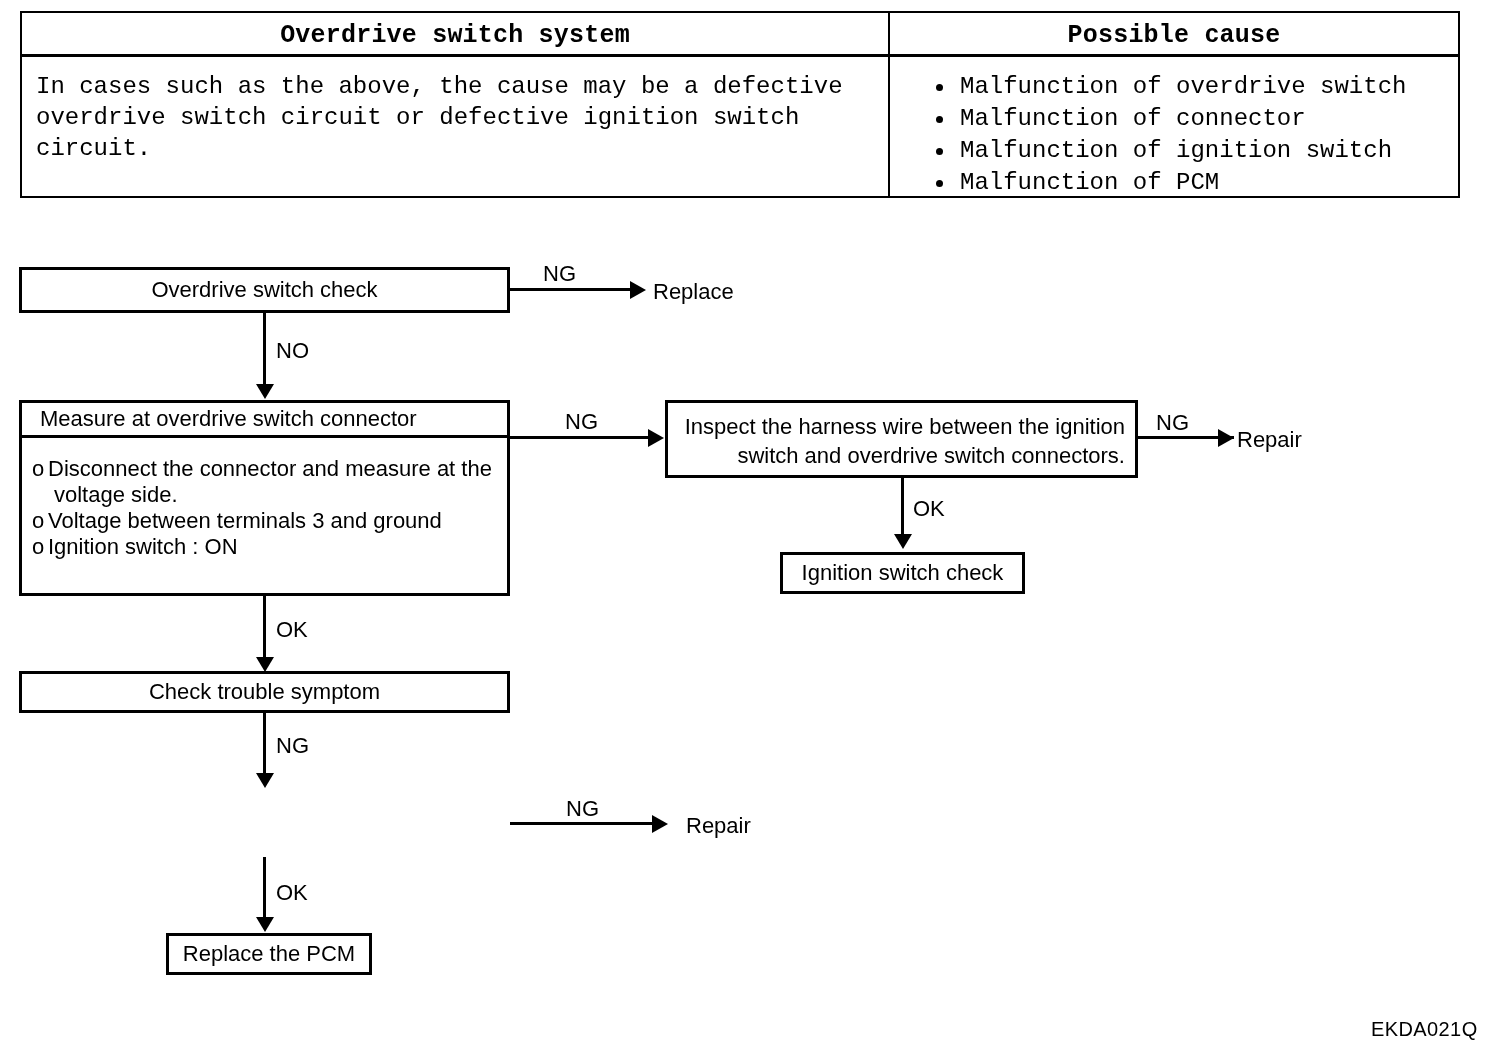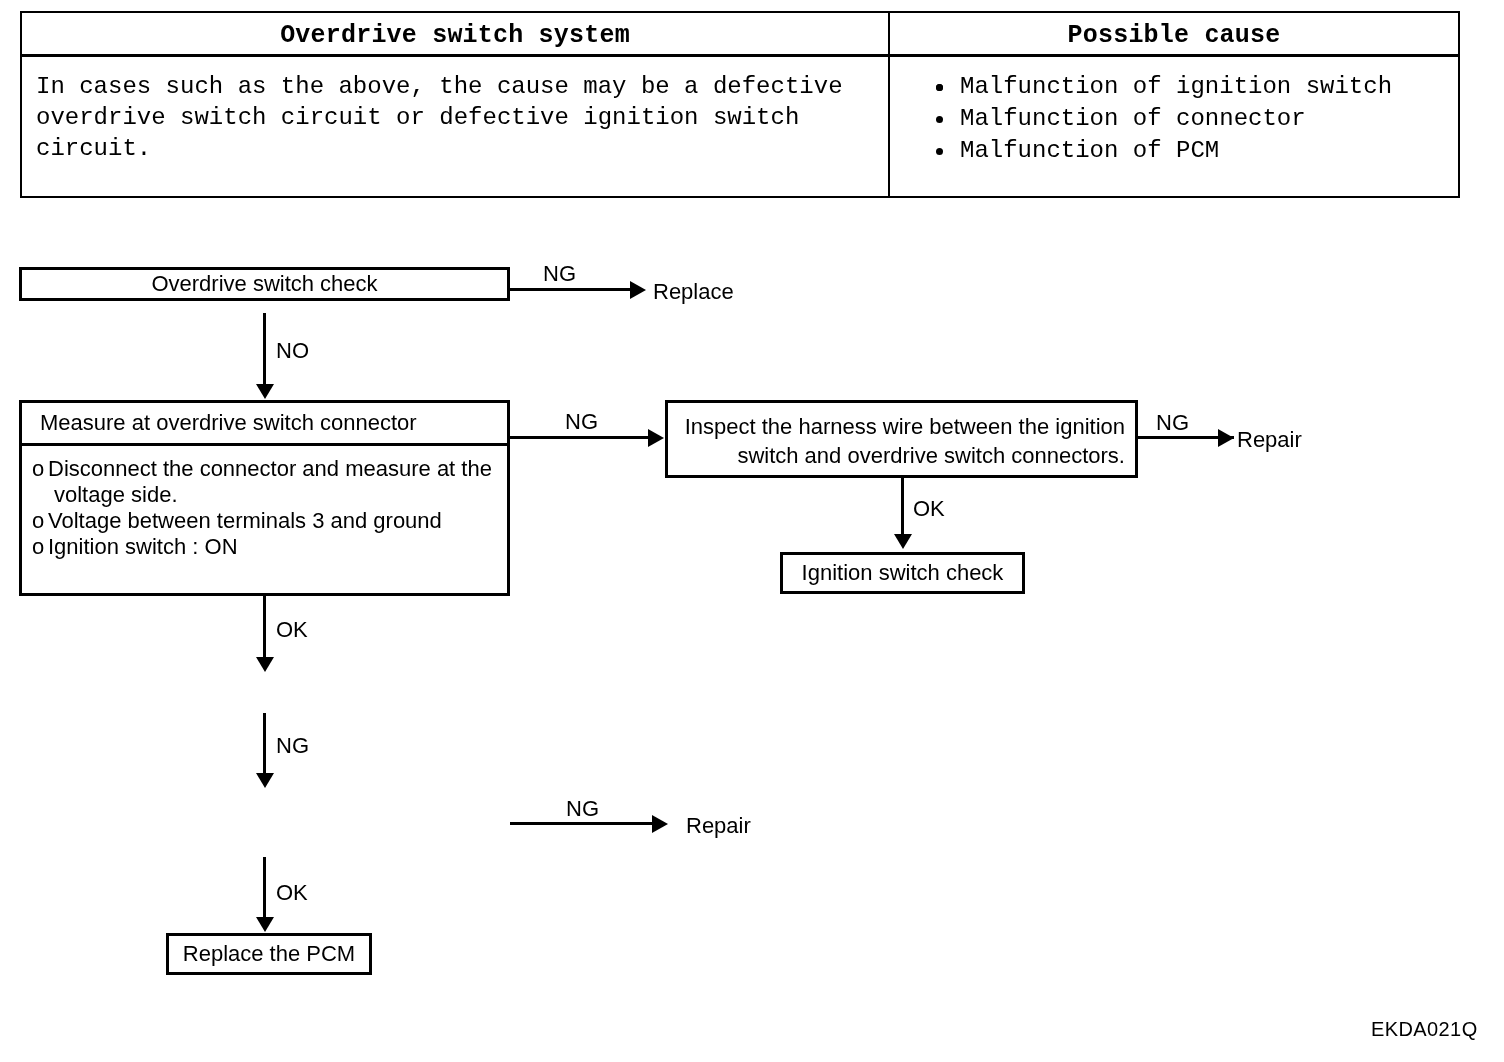--- a/index.html
+++ b/index.html
@@ -157,52 +157,53 @@
     <div class="th th-right">Possible cause</div>
 
     <div class="td td-left">
       <div class="body-text">In cases such as the above, the cause may be a defective overdrive switch circuit or defective ignition switch circuit.</div>
     </div>
 
     <div class="td td-right">
       <ul class="cause-list">
         <li>
           <span class="bullet"></span>
+          <span>Malfunction of overdrive switch</span>
+        </li>
+        <li>
+          <span class="bullet"></span>
+          <span>Malfunction of connector</span>
         </li>
         <li>
           <span class="bullet"></span>
           <span>Malfunction of ignition switch</span>
         </li>
         <li>
           <span class="bullet"></span>
-          <span>Malfunction of connector</span>
-        </li>
-        <li>
-          <span class="bullet"></span>
           <span>Malfunction of PCM</span>
         </li>
       </ul>
     </div>
   </div>
 
-  <div class="box box-center" style="left:19px; top:267px; width:491px; height:34px;">
+  <div class="box box-center" style="left:19px; top:267px; width:491px; height:46px;">
     <span class="box-label">Overdrive switch check</span>
   </div>
 
   <div class="hline" style="left:510px; top:288px; width:122px;"></div>
   <div class="arrow-right" style="left:630px; top:281px;"></div>
   <div class="edge-label" style="left:543px; top:262px;">NG</div>
   <div class="term-label" style="left:653px; top:280px;">Replace</div>
 
   <div class="vline" style="left:263px; top:313px; height:73px;"></div>
   <div class="arrow-down" style="left:256px; top:384px;"></div>
   <div class="edge-label" style="left:276px; top:339px;">NO</div>
 
   <div class="box" style="left:19px; top:400px; width:491px; height:196px;">
-    <div class="box-hdr" style="height:43px;">
+    <div class="box-hdr" style="height:35px;">
       <span class="box-label">Measure at overdrive switch connector</span>
     </div>
     <div class="meas-list">
       <div class="meas-line">
         <span class="oh">o</span><span>Disconnect the connector and measure at the</span>
       </div>
       <div class="meas-line">
         <span class="indent"></span><span>voltage side.</span>
       </div>
       <div class="meas-line">
@@ -232,20 +233,23 @@
   <div class="edge-label" style="left:913px; top:497px;">OK</div>
 
   <div class="box box-center" style="left:780px; top:552px; width:245px; height:42px;justify-content:center;">
     <span class="box-label">Ignition switch check</span>
   </div>
 
   <div class="vline" style="left:263px; top:596px; height:63px;"></div>
   <div class="arrow-down" style="left:256px; top:657px;"></div>
   <div class="edge-label" style="left:276px; top:618px;">OK</div>
 
+  <div class="box box-center" style="left:19px; top:671px; width:491px; height:42px;">
+    <span class="box-label">Check trouble symptom</span>
+  </div>
 
   <div class="vline" style="left:263px; top:713px; height:62px;"></div>
   <div class="arrow-down" style="left:256px; top:773px;"></div>
   <div class="edge-label" style="left:276px; top:734px;">NG</div>
 
 
   <div class="hline" style="left:510px; top:822px; width:144px;"></div>
   <div class="arrow-right" style="left:652px; top:815px;"></div>
   <div class="edge-label" style="left:566px; top:797px;">NG</div>
   <div class="term-label" style="left:686px; top:814px;">Repair</div>

